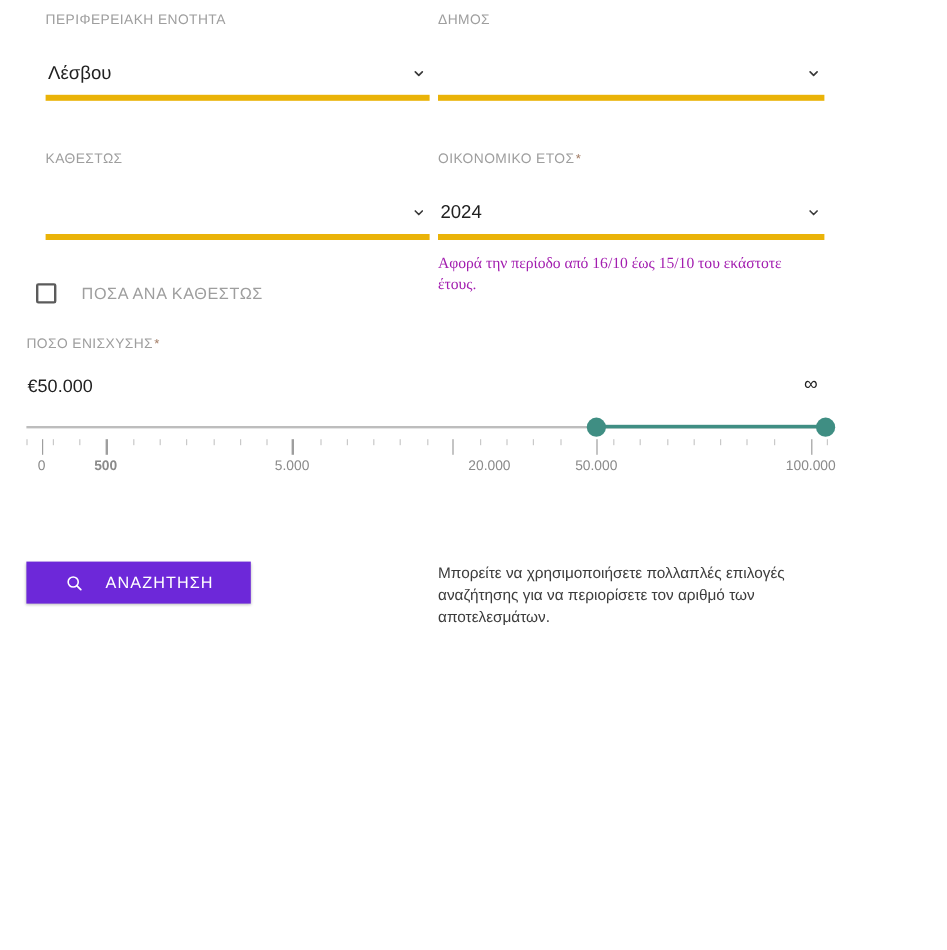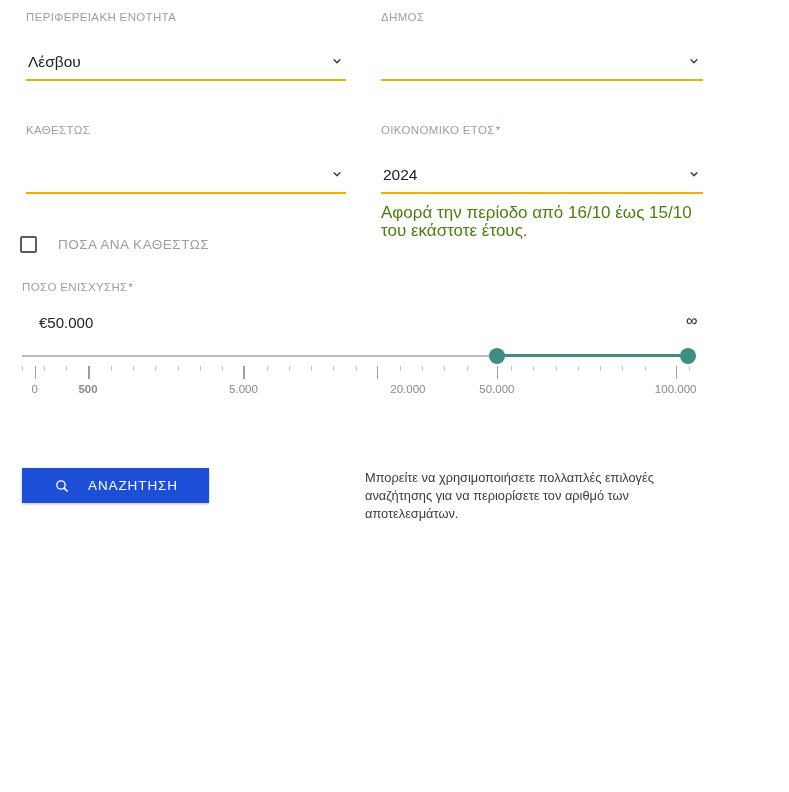--- a/index.html
+++ b/index.html
@@ -24,40 +24,40 @@
     height: 792px;
   }
 
   
   .form-grid {
     position: absolute;
     left: 22px;
     top: 10px;
     width: 745px;
   }
-  .col-left  { position: absolute; left: 4px;   width: 320px; }
-  .col-right { position: absolute; left: 343px; width: 322px; margin-left: 16px; }
+  .col-left  { position: absolute; left: 16px;   width: 320px; }
+  .col-right { position: absolute; left: 343px; width: 322px; }
 
   .field-label {
     font-size: 11.5px;
     letter-spacing: 0.35px;
     color: #9e9e9e;
     line-height: 14px;
     white-space: nowrap;
   }
   .req-star {
     color: #a5806a;
     font-size: 11px;
     padding-left: 1px;
   }
 
   .select-wrap {
     position: relative;
     height: 42px;
-    border-bottom: 2px solid #eab308;
+    border-bottom: 5px solid #eab308;
     margin-top: 13px;
   }
   .select-value {
     position: absolute;
     left: 2px;
     bottom: 8px;
     font-size: 15.5px;
     color: #212121;
     line-height: 19px;
   }
@@ -65,30 +65,31 @@
     position: absolute;
     right: 2px;
     bottom: 11px;
     width: 14px;
     height: 14px;
   }
   .chevron-down svg { display: block; }
 
   .helper-text {
     margin-top: 10px;
-    font-size: 17px;
-    color: #4d7c0f;
+    font-size: 13px;
+    color: #a21caf;
     line-height: 17.5px;
     width: 315px;
+    font-family: Liberation Serif, serif;
   }
 
   
   .checkbox-row {
     position: absolute;
-    left: 20px;
+    left: 30px;
     top: 236px;
     display: flex;
     align-items: center;
     justify-content: center;
   }
   .checkbox-box {
     width: 17px;
     height: 17px;
     border: 2px solid #5b5b5b;
     border-radius: 2px;
@@ -111,21 +112,20 @@
   }
   .amount-label {
     font-size: 11.5px;
     letter-spacing: 0.35px;
     color: #9e9e9e;
   }
   .amount-values {
     position: relative;
     height: 24px;
     margin-top: 21px;
-    margin-left: 16px;
   }
   .amount-min {
     position: absolute;
     left: 1px;
     top: 0;
     font-size: 15px;
     color: #212121;
   }
   .amount-max {
     position: absolute;
@@ -191,21 +191,21 @@
     white-space: nowrap;
   }
 
   
   .search-button {
     position: absolute;
     left: 22px;
     top: 468px;
     width: 187px;
     height: 35px;
-    background: #1d4ed8;
+    background: #6d28d9;
     display: flex;
     align-items: center;
     box-shadow: 0 1px 3px rgba(0,0,0,0.16), 0 1px 2px rgba(0,0,0,0.12);
     cursor: pointer;
     border: none;
     padding: 0;
   }
   .search-button .sb-icon {
     margin-left: 32px;
     width: 16px;

